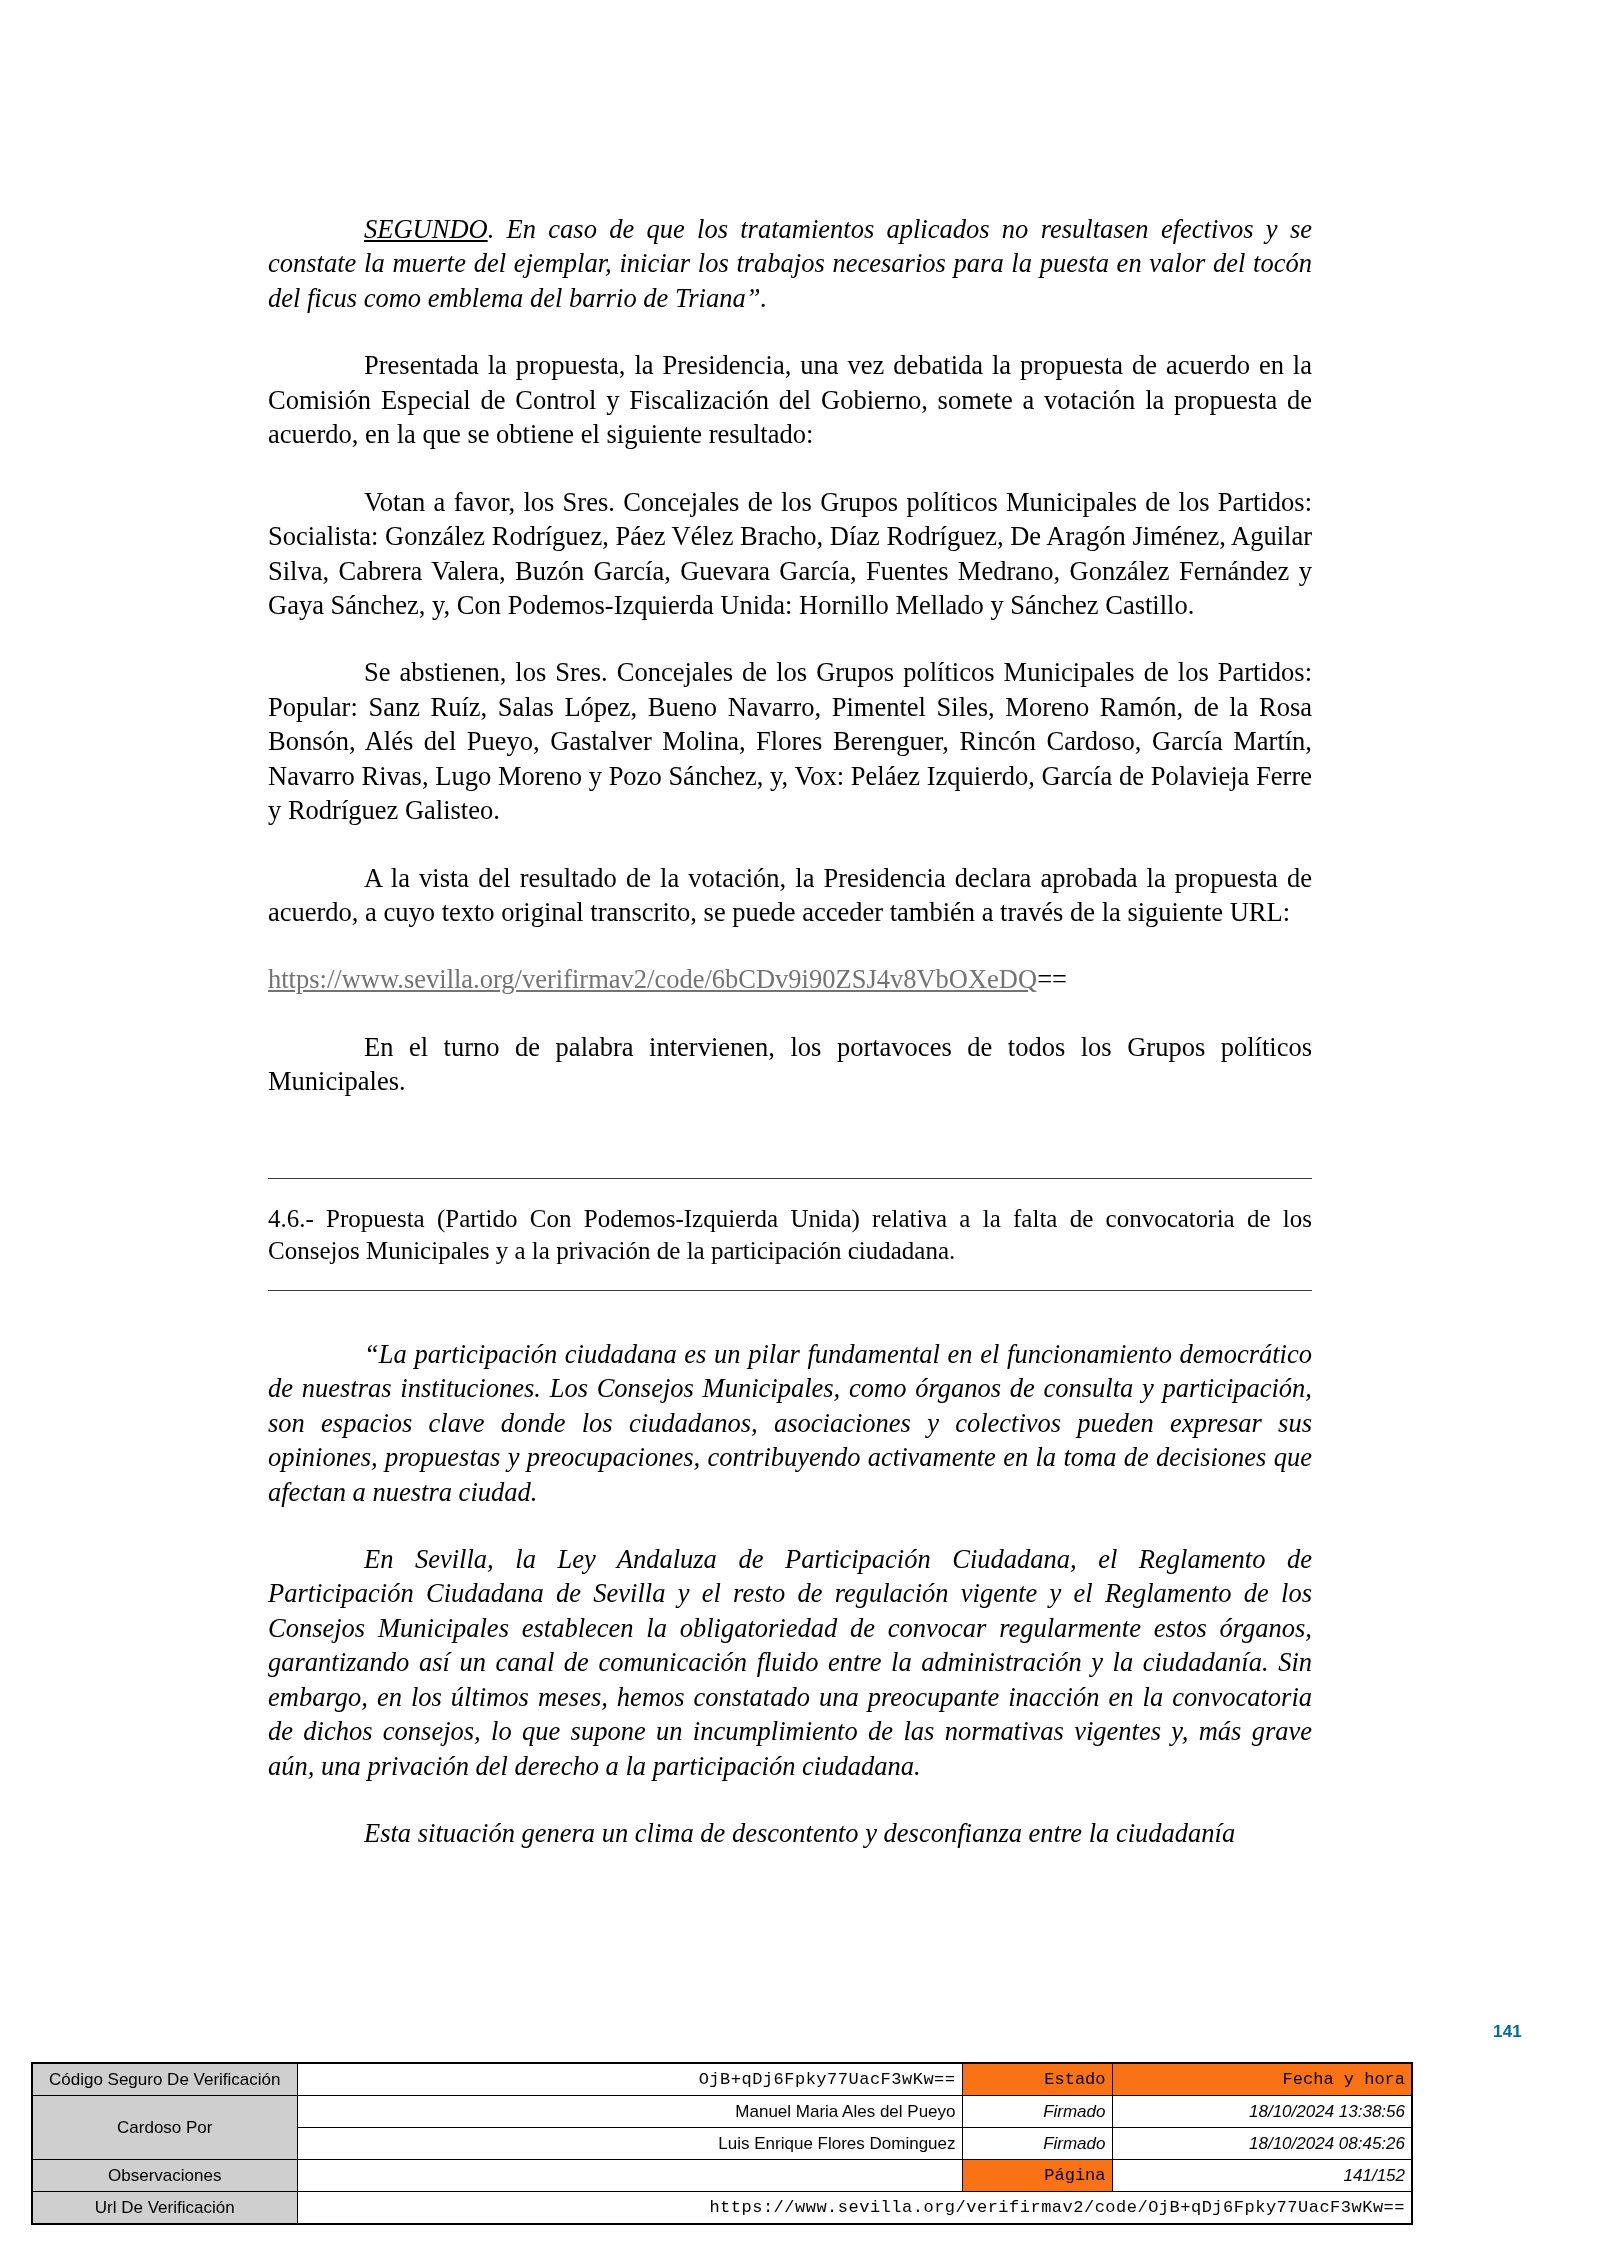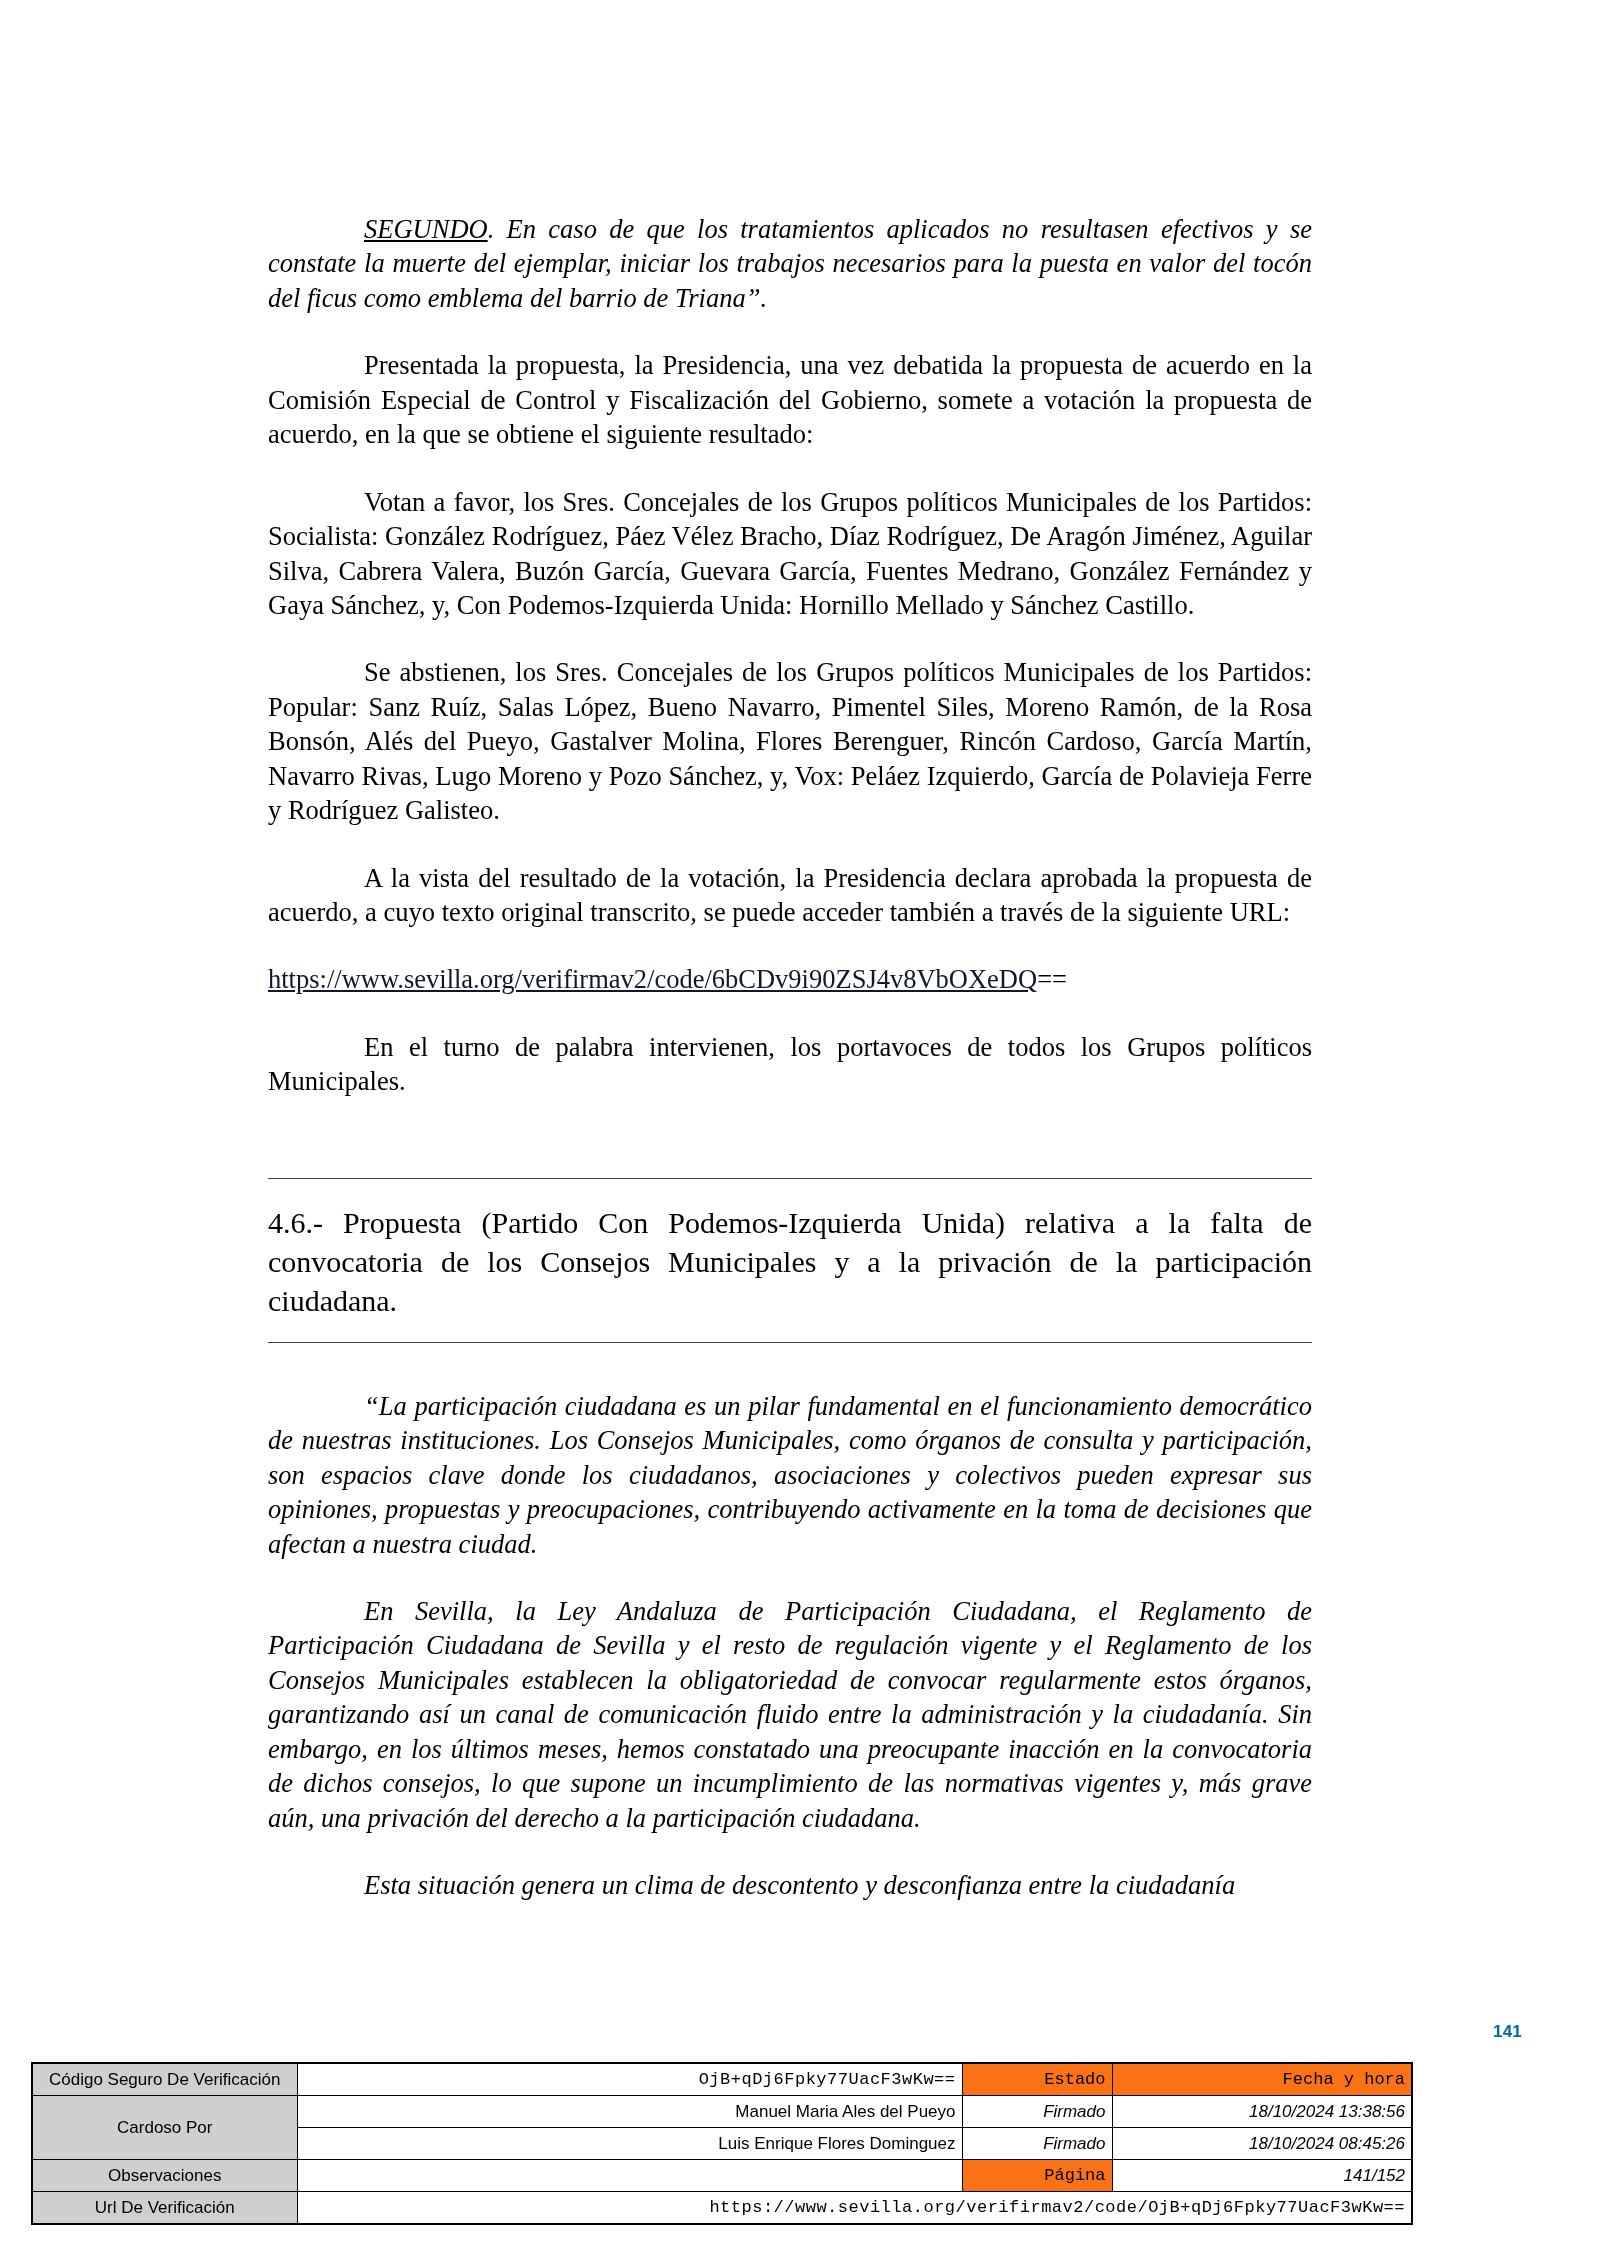--- a/index.html
+++ b/index.html
@@ -52,40 +52,40 @@
 
   
   p.url-para {
     margin: 0 0 33px 0;
     font-size: 26.5px;
     line-height: 1.30;
     text-indent: 0;
     text-align: left;
   }
   a.urllink {
-    color: #0f172a;
+    color: #737373;
     text-decoration: underline;
     word-break: break-all;
   }
   .url-tail {
     color: #000000;
     text-decoration: none;
   }
 
   
   .rule {
     height: 0;
     border-top: 1.6px solid #3c3c3c;
     margin: 0;
     width: 1044px;
   }
   p.section-title {
     margin: 0;
     padding: 24px 0 22px 0;
-    font-size: 30px;
+    font-size: 25px;
     line-height: 1.30;
     text-align: justify;
     text-indent: 0;
   }
 
   .gap-after-rule { height: 46px; }
 
   
   .page-number {
     position: absolute;

